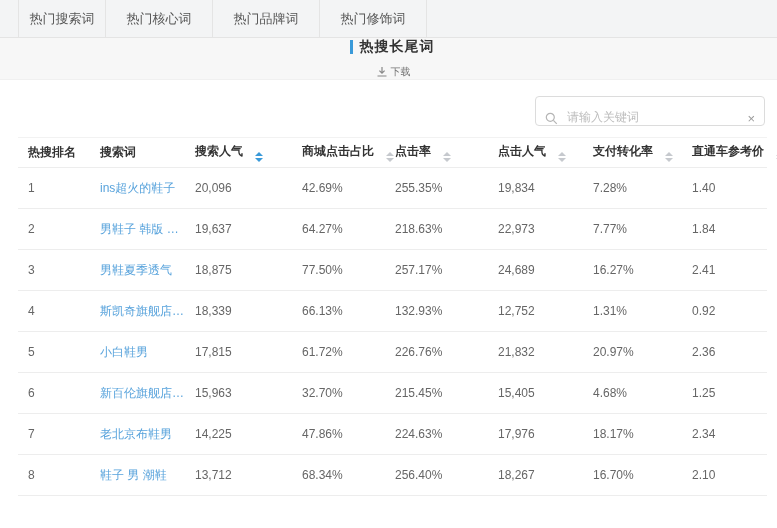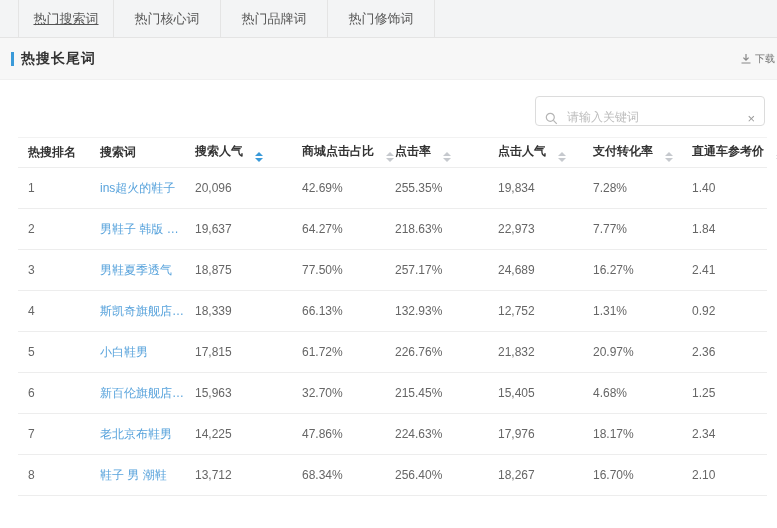--- a/index.html
+++ b/index.html
@@ -24,31 +24,32 @@
     height:38px;background:var(--tabbar-bg);
     border-bottom:1px solid var(--border);
     padding-left:18px;display:flex;align-items:stretch;
   }
   .tab{
     width:107px;height:37px;line-height:37px;text-align:center;
     font-size:13px;color:#555;cursor:pointer;
     border-right:1px solid var(--border);
     white-space:nowrap;overflow:hidden;
   }
-  .tab:first-child{width:96px;border-left:1px solid var(--border);text-decoration:underline;}
+  .tab:first-child{width:88px;border-left:1px solid var(--border);}
   .tab.active{
     background:#fff;color:var(--accent);
     height:38px;position:relative;z-index:2;
   }
   
   .title-band{
     height:42px;background:var(--title-band-bg);
     border-bottom:1px solid #f0f0f0;
     display:flex;align-items:center;justify-content:space-between;
     padding:0 4px 0 11px;
+    flex-direction:column;
   }
   .title-left{display:flex;align-items:center;}
   .title-marker{width:3px;height:14px;background:var(--accent);margin-right:7px;}
   .page-title{font-size:14px;font-weight:bold;color:var(--text-dark);letter-spacing:1px;}
   .download-link{
     display:flex;align-items:center;color:#777;font-size:10px;cursor:pointer;
     white-space:nowrap;margin-right:-2px;
   }
   .download-link svg{margin-right:3px;}
   

